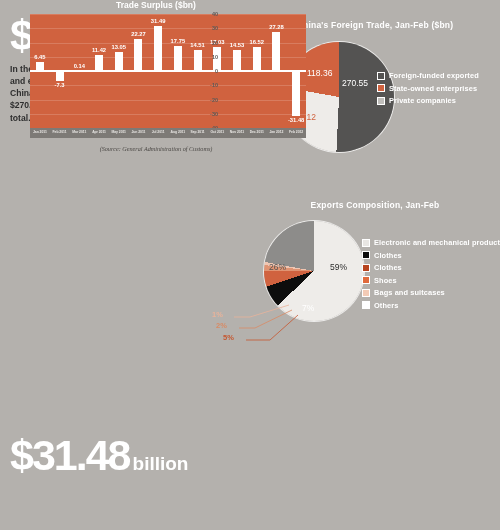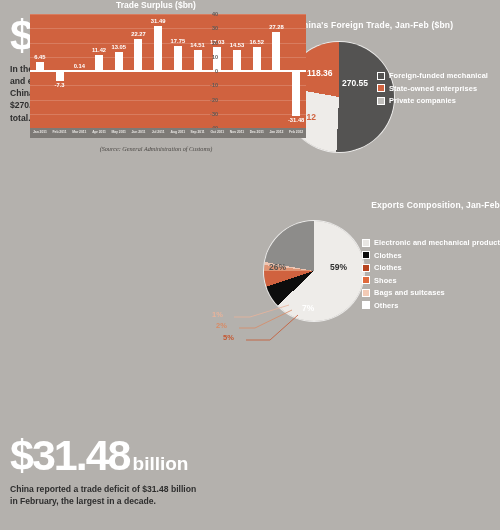--- a/index.html
+++ b/index.html
@@ -65,21 +65,21 @@
 
   
   .pie {
     position: absolute;
     border-radius: 50%;
     box-shadow: 0 0 0 1px rgba(255,255,255,.75);
   }
   .pie-label {
     position: absolute;
     font-size: 8.5px;
-    font-weight: bold;
+    font-weight: normal;
     white-space: nowrap;
   }
 
   
   .legend { position: absolute; }
   .legend-row {
     display: flex; align-items: center;
     margin-bottom: 3.5px;
   }
   .sw {
@@ -186,50 +186,49 @@
     <div class="blurb">In the first two months of this year, imports and exports of foreign-funded companies in China increased 5.8 percent year on year to $270.55 billion, making up 50.8 percent of the total.</div>
   </div>
 
   <div class="left-block" id="b2">
   </div>
 
   <div class="left-block" id="b3">
     <div class="bignum">
       <span>$31.48</span><span class="unit">billion</span>
     </div>
-    <div class="blurb">China reported a trade deficit of $31.48 billion in February, the largest in a decade.</div>
   </div>
 
   <div class="panel" id="pie1-panel" style="left:250px; top:20px; width:250px; height:165px;">
     <div class="panel-title" style="width:250px;">China's Foreign Trade, Jan-Feb ($bn)</div>
 
     <div class="pie" id="pie1" style="left: 34px; top: 22px; width: 110px; height: 110px; background: conic-gradient(rgb(84, 83, 82) 0deg, rgb(84, 83, 82) 182.725deg, rgb(238, 236, 233) 182.725deg, rgb(238, 236, 233) 280.062deg, rgb(208, 98, 63) 280.062deg, rgb(208, 98, 63) 360deg);"></div>
 
     <div class="pie-label" id="p1v0" style="left:92px; top:58px; color:#ffffff;">270.55</div>
     <div class="pie-label" id="p1v1" style="left:57px; top:48px; color:#ffffff;">118.36</div>
     <div class="pie-label" id="p1v2" style="left:40px; top:92px; color:#d0623f;">144.12</div>
 
     <div class="legend" id="pie1-legend" style="left:128px; top:51px;">
       <div class="legend-row">
         <i class="sw" style="background:#545352;"></i>
-        <span>Foreign-funded mechanical</span>
+        <span>Foreign-funded exported</span>
       </div>
       <div class="legend-row">
         <i class="sw" style="background:#d0623f;"></i>
         <span>State-owned enterprises</span>
       </div>
       <div class="legend-row">
         <i class="sw" style="background:#bfbdba;"></i>
         <span>Private companies</span>
       </div>
     </div>
   </div>
 
   <div class="panel" id="pie2-panel" style="left:250px; top:200px; width:250px; height:160px;">
-    <div class="panel-title" style="width:250px;text-align:right;">Exports Composition, Jan-Feb</div>
+    <div class="panel-title" style="width:250px;">Exports Composition, Jan-Feb</div>
 
     <div class="pie" id="pie2" style="left: 14px; top: 21px; width: 100px; height: 100px; background: conic-gradient(rgb(238, 236, 233) 14deg, rgb(238, 236, 233) 226.4deg, rgb(13, 13, 13) 226.4deg, rgb(13, 13, 13) 251.6deg, rgb(208, 98, 63) 251.6deg, rgb(208, 98, 63) 269.6deg, rgb(224, 148, 115) 269.6deg, rgb(224, 148, 115) 276.8deg, rgb(240, 198, 178) 276.8deg, rgb(240, 198, 178) 280.4deg, rgb(141, 140, 138) 280.4deg, rgb(141, 140, 138) 374deg, rgb(141, 140, 138) 374deg, rgb(141, 140, 138) 374deg);"></div>
 
     <div class="pie-label" style="left:80px; top:62px; color:#2e2e2e;">59%</div>
     <div class="pie-label" style="left:52px; top:103px; color:#ffffff;">7%</div>
     <div class="pie-label" style="left:19px; top:62px; color:#555350;">26%</div>
 
     <svg id="leaders" width="250" height="160" style="position:absolute;left:0;top:0;overflow:visible;">
       <polyline points="-16,117 0,117 39,105" fill="none" stroke="#e8b39a" stroke-width="0.8"></polyline>
       <polyline points="-11,128 5,128 42,110" fill="none" stroke="#d98a64" stroke-width="0.8"></polyline>

